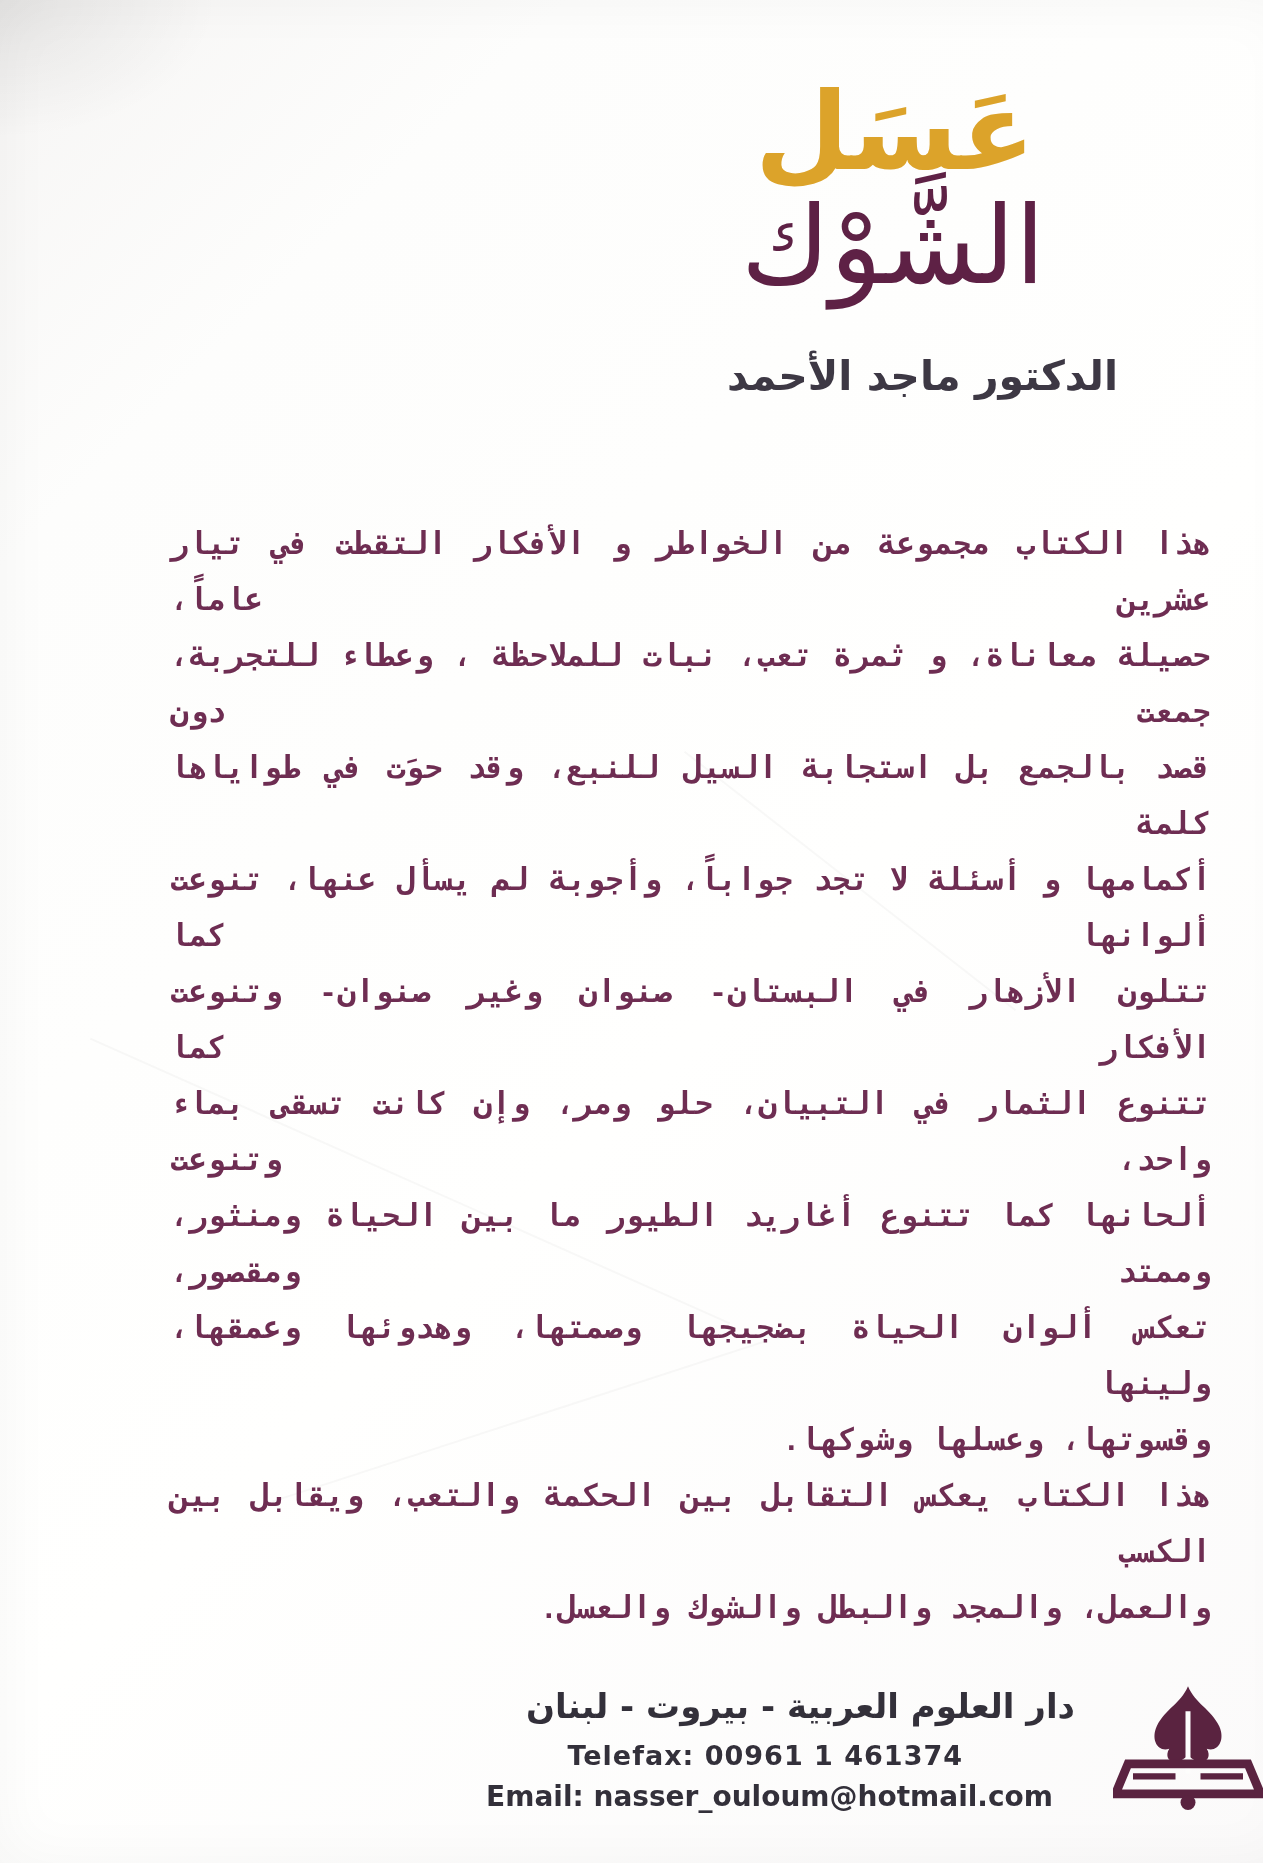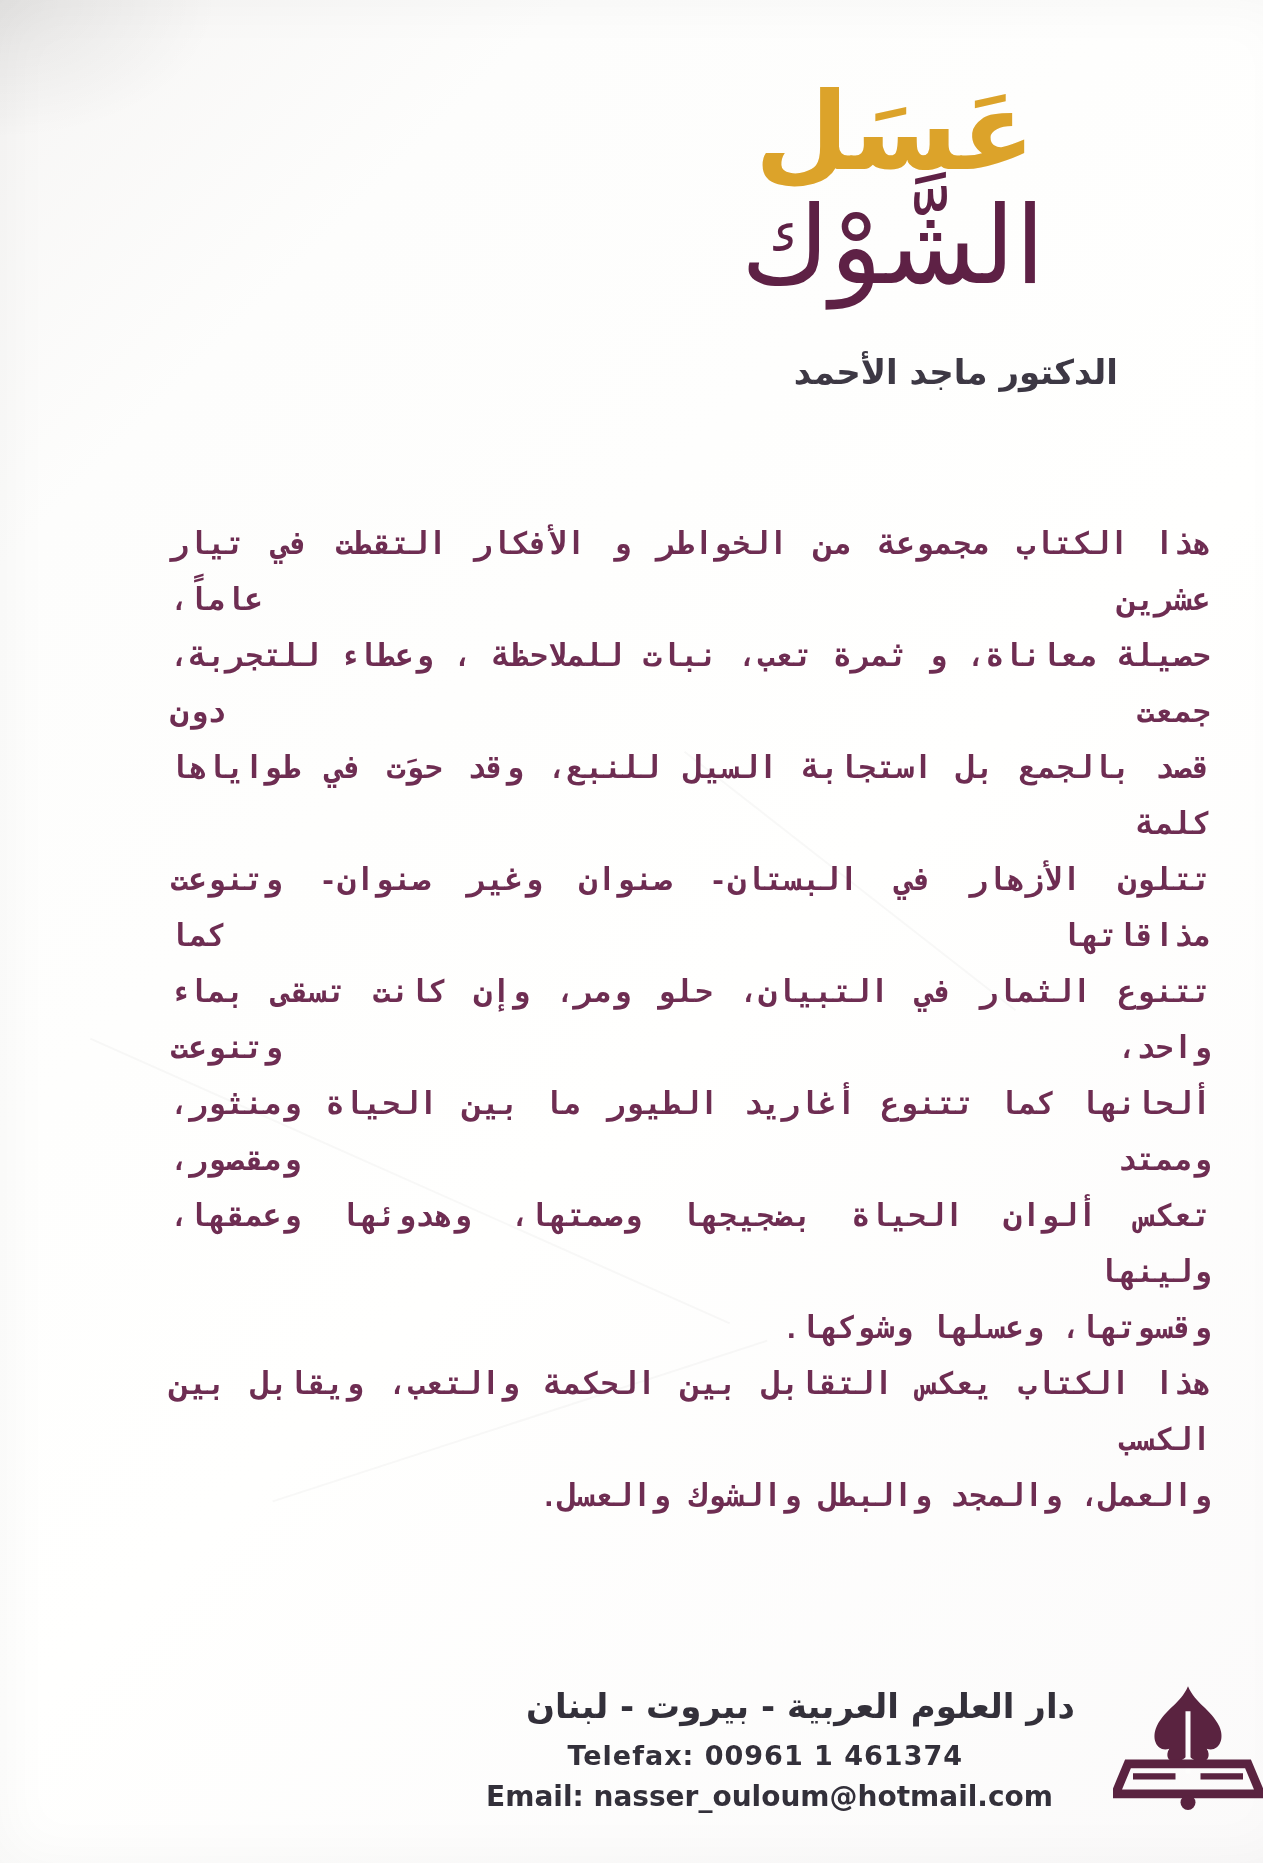--- a/index.html
+++ b/index.html
@@ -26,21 +26,21 @@
     position:absolute;top:78px;right:258px;
     font-size:108px;font-weight:bold;line-height:1;
     letter-spacing:0;
   }
   .title-2{
     position:absolute;top:192px;right:248px;
     font-size:108px;font-weight:normal;line-height:1;
   }
   .author{
     position:absolute;top:352px;right:175px;
-    font-size:34px;font-weight:bold;
+    font-size:41px;font-weight:bold;
   }
 
   
   .blurb{
     position:absolute;top:518px;right:82px;left:170px;
     direction:rtl;
     font-family:Liberation Mono, monospace;
   }
   .blurb .line{
     font-size:31px;font-weight:bold;line-height:56px;
@@ -78,21 +78,22 @@
   <div class="title-1" dir="rtl" style="color: rgb(220, 163, 42);">عَسَل</div>
 
   <div class="title-2" dir="rtl" style="color: rgb(94, 33, 69);">الشَّوْك</div>
 
   <div class="author" dir="rtl" style="color: rgb(61, 56, 68);">الدكتور ماجد الأحمد</div>
 
   <div class="blurb" style="color: rgb(110, 45, 82);">
     <div class="line">هذا الكتاب مجموعة من الخواطر و الأفكار التقطت في تيار عشرين عاماً،</div>
     <div class="line">حصيلة معاناة، و ثمرة تعب، نبات للملاحظة ، وعطاء للتجربة، جمعت دون</div>
     <div class="line">قصد بالجمع بل استجابة السيل للنبع، وقد حوَت في طواياها كلمة</div>
-    <div class="line">تتلون الأزهار في البستان- صنوان وغير صنوان- وتنوعت مذاقاتها كما</div>
+    <div class="line">أكمامها و أسئلة لا تجد جواباً، وأجوبة لم يسأل عنها، تنوعت ألوانها كما</div>
+    <div class="line">تتلون الأزهار في البستان- صنوان وغير صنوان- وتنوعت الأفكار كما</div>
     <div class="line">تتنوع الثمار في التبيان، حلو ومر، وإن كانت تسقى بماء واحد، وتنوعت</div>
     <div class="line">ألحانها كما تتنوع أغاريد الطيور ما بين الحياة ومنثور، وممتد ومقصور،</div>
     <div class="line">تعكس ألوان الحياة بضجيجها وصمتها، وهدوئها وعمقها، ولينها</div>
     <div class="line para-end">وقسوتها، وعسلها وشوكها.</div>
     <div class="line">هذا الكتاب يعكس التقابل بين الحكمة والتعب، ويقابل بين الكسب</div>
     <div class="line para-end">والعمل، والمجد والبطل والشوك والعسل.</div>
   </div>
 
   <div class="footer">
     <div class="publisher" dir="rtl" style="color: rgb(51, 48, 58);">دار العلوم العربية - بيروت - لبنان</div>

